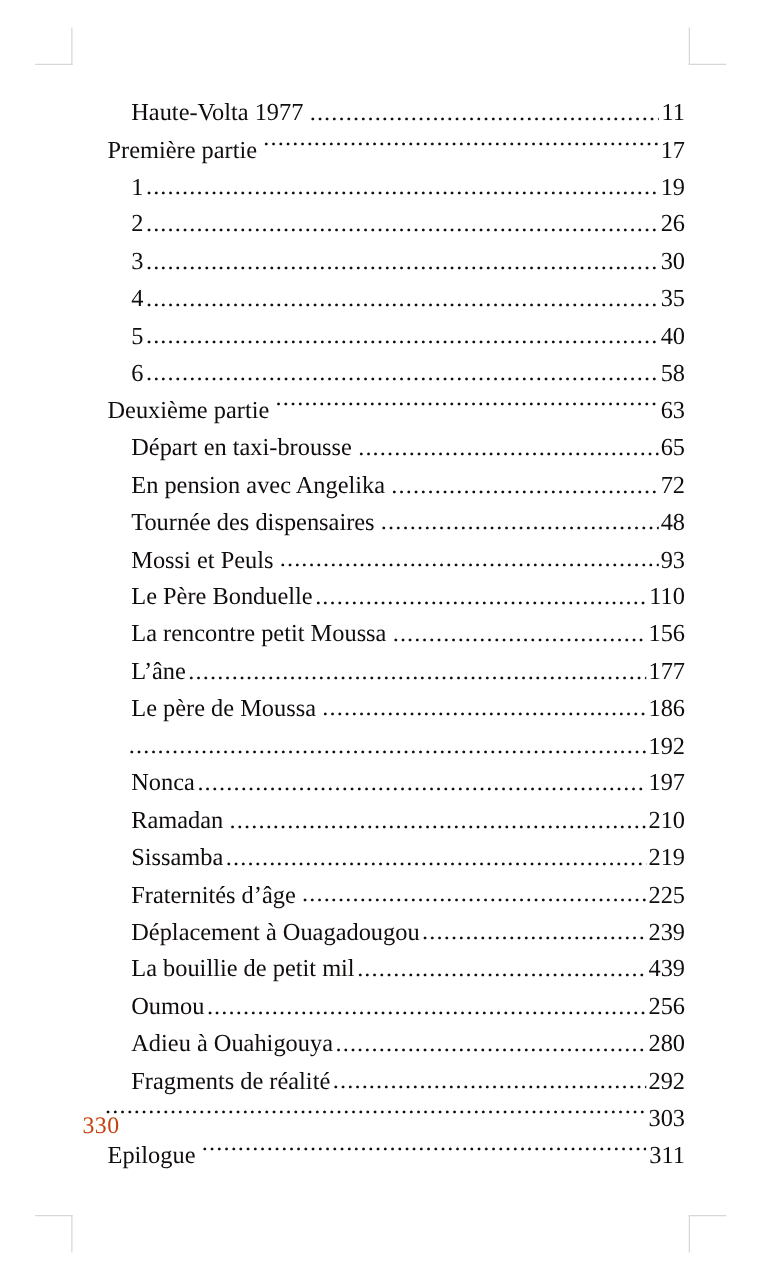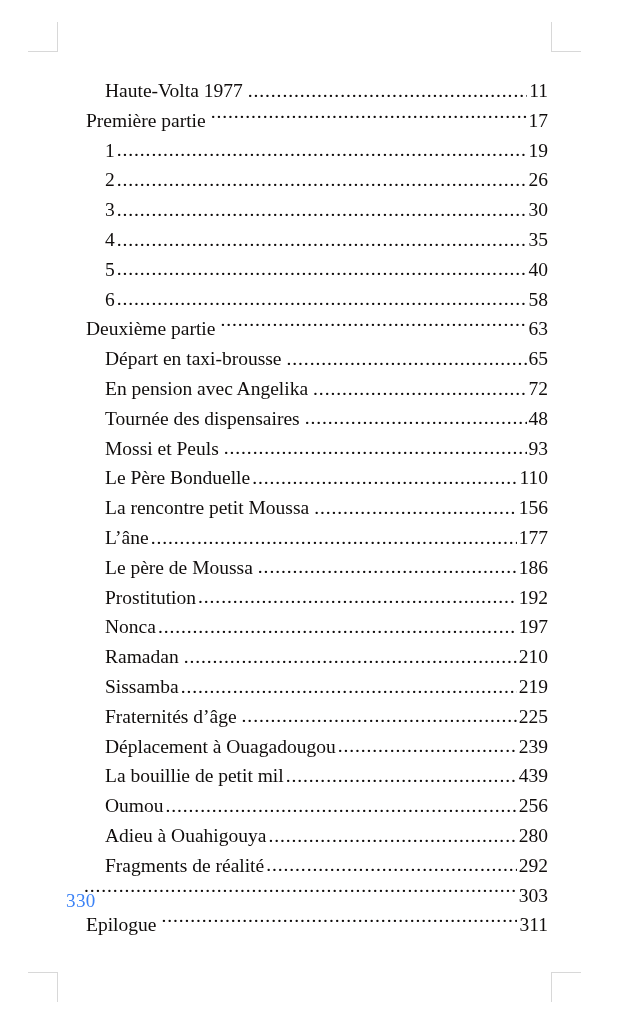--- a/index.html
+++ b/index.html
@@ -104,21 +104,21 @@
     flex: 0 0 auto;
     text-align: right;
     padding-left: 1px;
   }
 
   .folio {
     position: absolute;
     left: 66px;
     top: 890px;
     font-size: 19px;
-    color: #3b82f6;
+    color: #c2410c;
     letter-spacing: 0.4px;
   }
 </style>
 </head>
 <body>
 
 <div class="page">
 
   <div class="crop-mark crop-tl">
     <i class="v"></i>
@@ -217,21 +217,20 @@
         <span class="toc-title">L’âne</span>
         <span class="toc-leader"></span>
         <span class="toc-page">177</span>
       </div>
       <div class="toc-entry level-2">
         <span class="toc-title">Le père de Moussa</span>
         <span class="toc-leader"></span>
         <span class="toc-page">186</span>
       </div>
       <div class="toc-entry level-2 tight">
-        <span class="toc-title">Prostitution</span>
         <span class="toc-leader"></span>
         <span class="toc-page">192</span>
       </div>
       <div class="toc-entry level-2 tight">
         <span class="toc-title">Nonca</span>
         <span class="toc-leader"></span>
         <span class="toc-page">197</span>
       </div>
       <div class="toc-entry level-2">
         <span class="toc-title">Ramadan</span>

